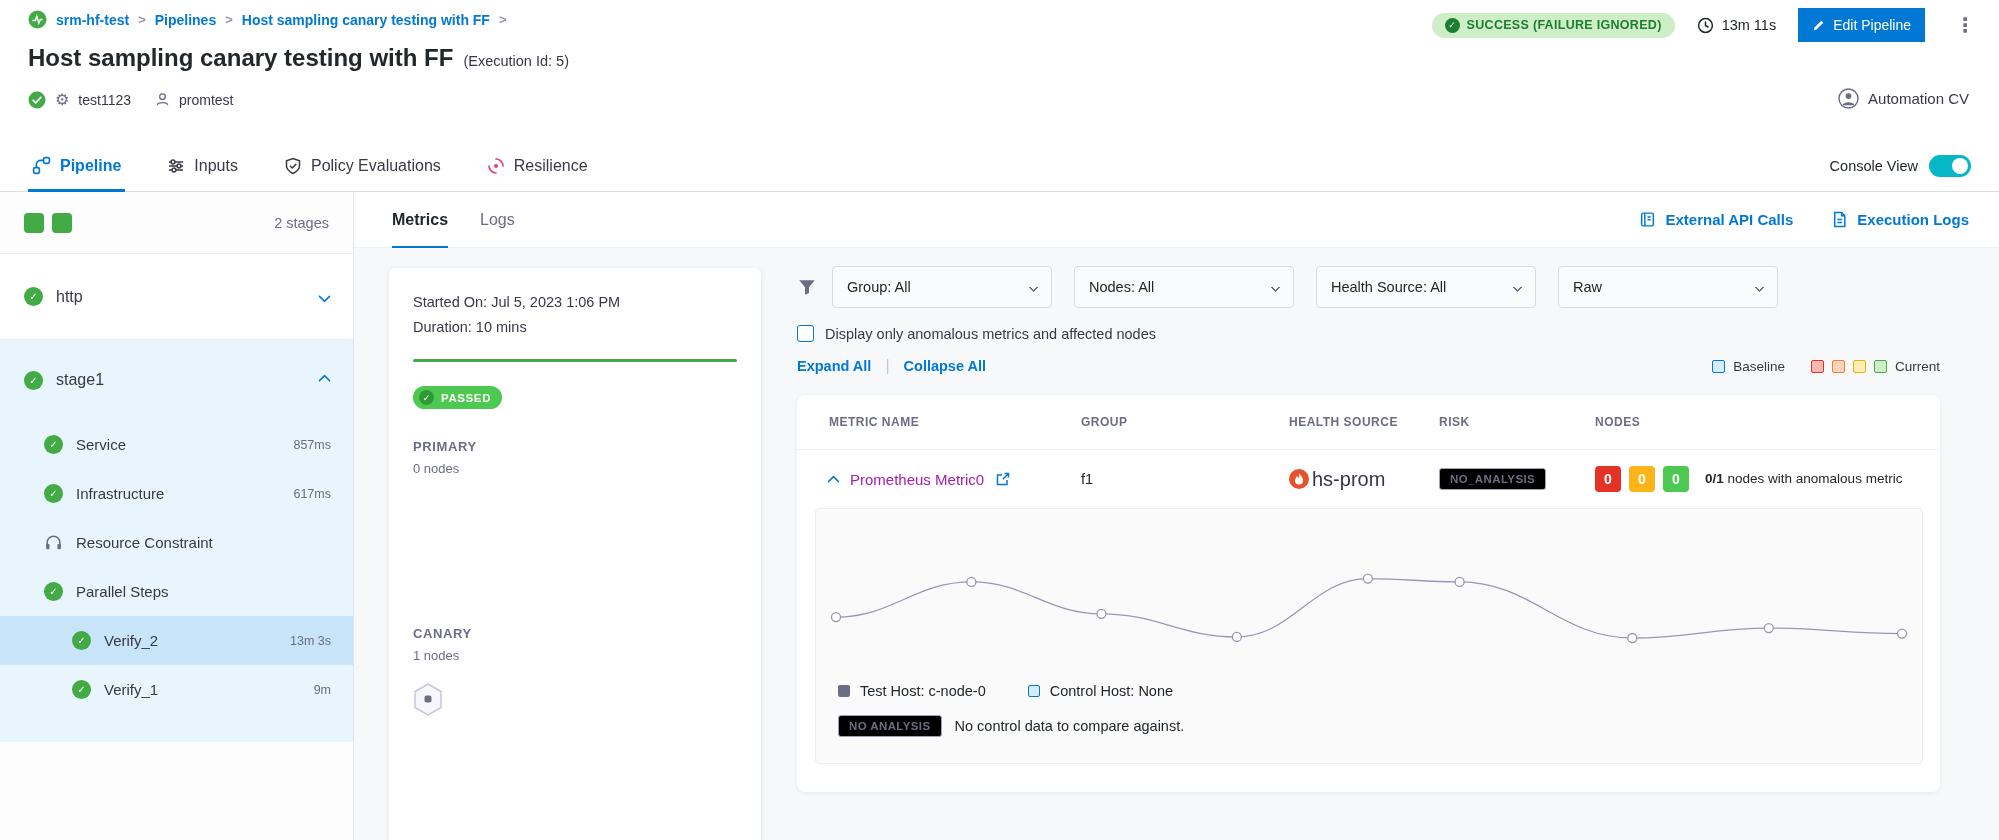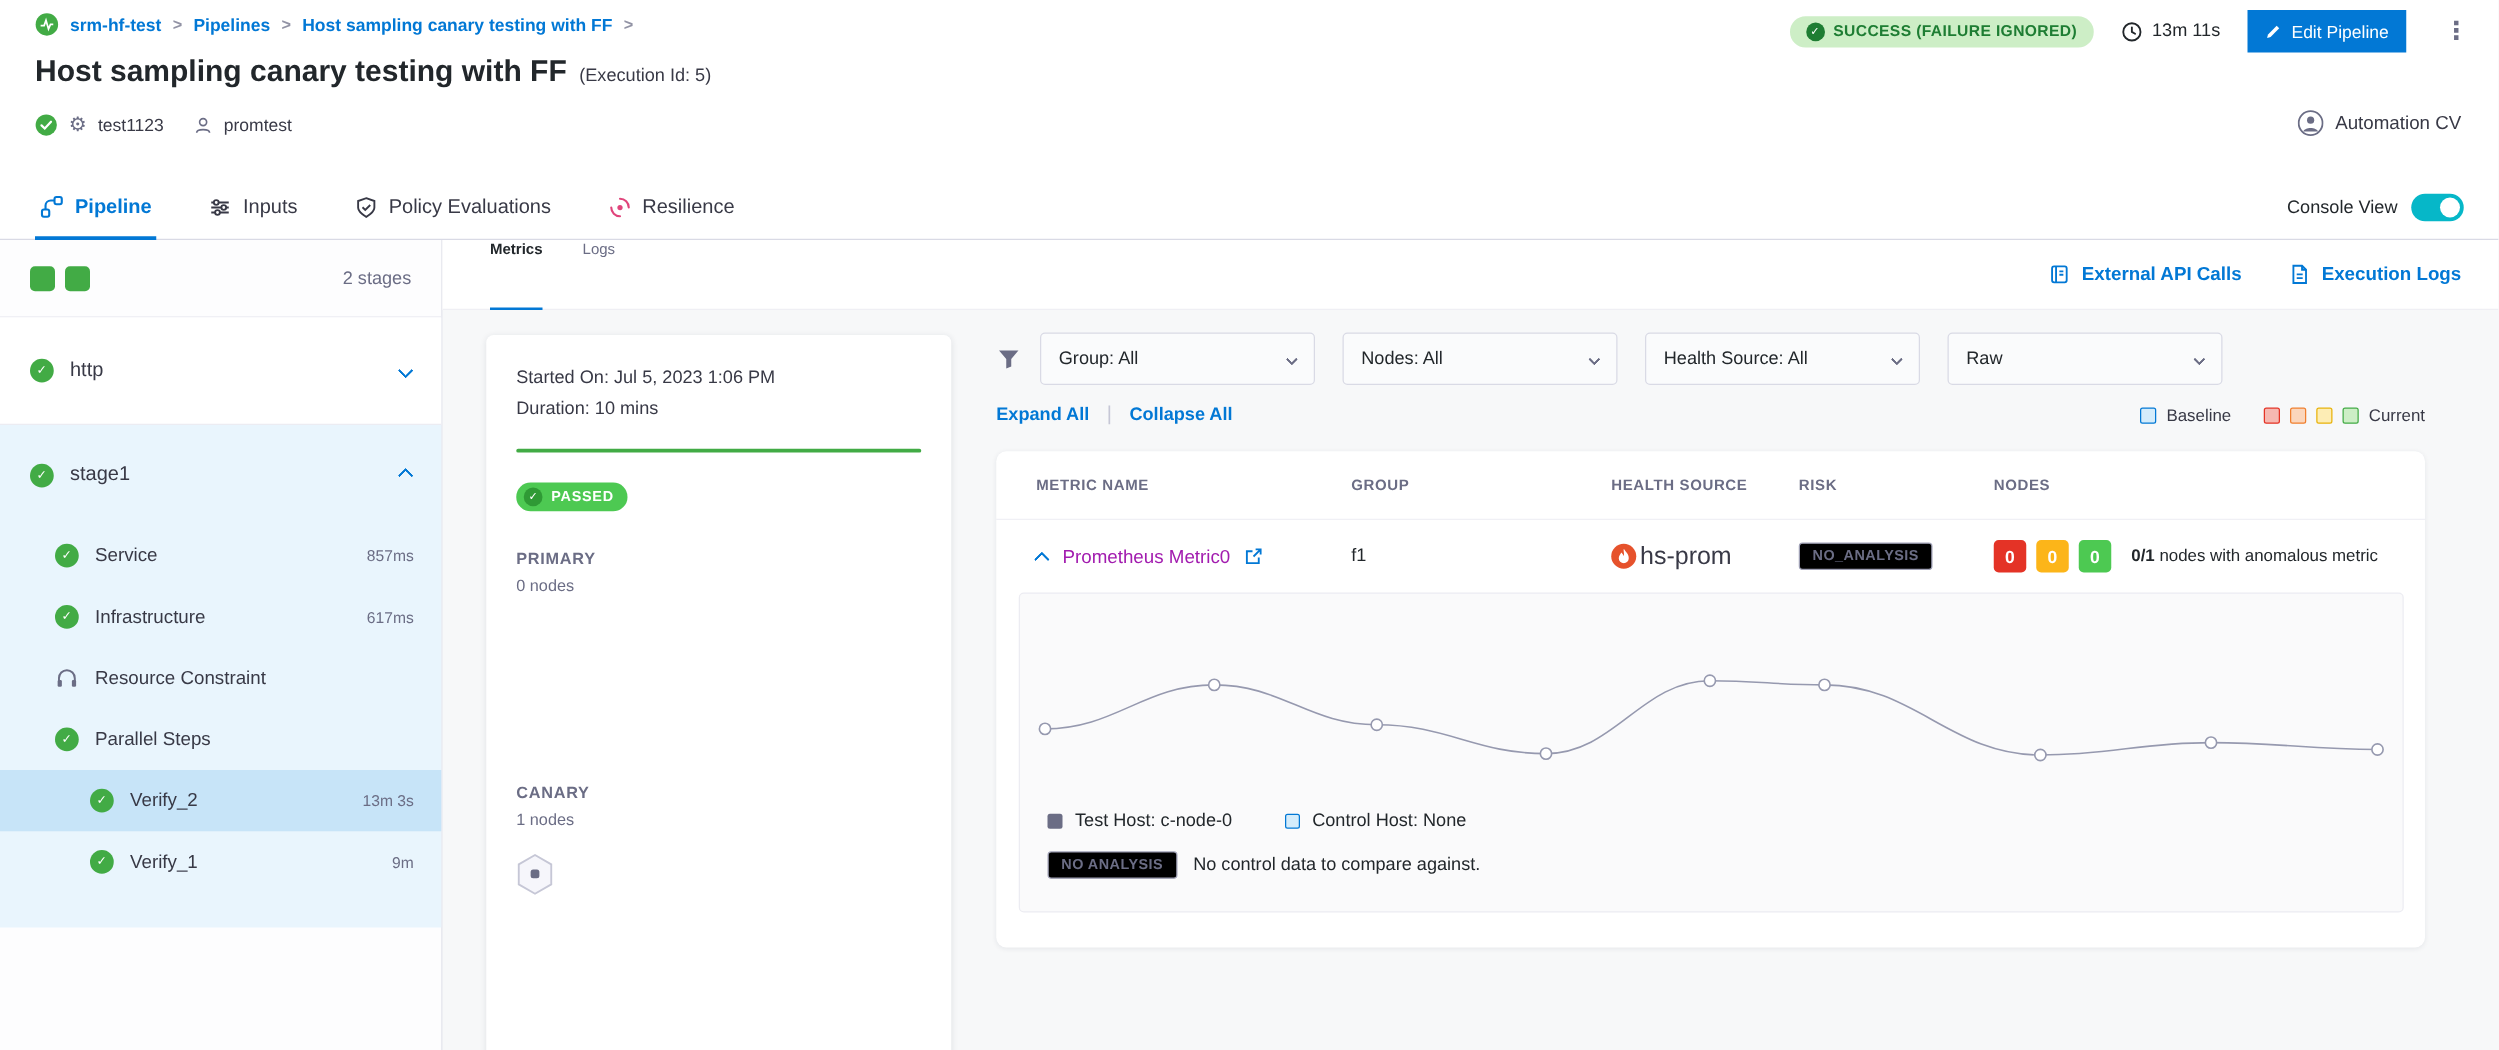--- a/index.html
+++ b/index.html
@@ -57,21 +57,21 @@
   .chk{flex:none;width:19px;height:19px;border-radius:50%;background:#42ab45;color:#fff;display:flex;align-items:center;justify-content:center;font-size:10px;font-weight:700}
   .chk::after{content:"✓"}
   .chev{display:inline-block;width:9px;height:9px;border-right:2.2px solid #0278d5;border-bottom:2.2px solid #0278d5;border-radius:1px}
   .chev.down{transform:rotate(45deg)}
   .chev.up{transform:rotate(-135deg)}
   .chev.gray{border-color:#6b6d85;width:7px;height:7px}
 
   
   .exec{position:absolute;left:354px;top:0;right:0;bottom:0}
   .m-tabbar{position:absolute;left:0;top:0;right:0;height:56px;background:#fff;border-bottom:1px solid #efeff4;display:flex;align-items:center;padding:0 30px 0 38px}
-  .m-tab{height:100%;display:flex;margin-right:32px;font-size:12px;color:#6b6d85;cursor:pointer;position:relative;font-weight:500}
+  .m-tab{height:100%;display:flex;align-items:center;margin-right:32px;font-size:16px;color:#6b6d85;cursor:pointer;position:relative;font-weight:500}
   .m-tab.active{color:#22272b;font-weight:700}
   .m-tab.active::after{content:"";position:absolute;left:0;right:0;bottom:-1px;height:2.5px;background:#0278d5}
   .tr-links{margin-left:auto;display:flex;align-items:center;gap:38px}
   .tr-link{display:flex;align-items:center;gap:9px;color:#0278d5;font-size:15px;font-weight:700;cursor:pointer}
   .exec-body{position:absolute;left:0;top:56px;right:0;bottom:0}
 
   
   .summary-card{position:absolute;left:35px;top:20px;width:372px;bottom:-20px;background:#fff;border-radius:6px;box-shadow:0 1px 5px rgba(30,40,60,.10);padding:26px 24px}
   .sum-line{font-size:14.5px;color:#383946;margin-bottom:9px}
   .pbar{height:3px;background:#42ab45;border-radius:2px;margin-top:24px}
@@ -387,20 +387,24 @@
             <div class="dd">
               <span>Health Source: All</span>
               <span class="chev down gray"></span>
             </div>
             <div class="dd">
               <span>Raw</span>
               <span class="chev down gray"></span>
             </div>
           </div>
 
+          <div class="cb-row">
+            <span class="cbox"></span>
+            <span class="lbl">Display only anomalous metrics and affected nodes</span>
+          </div>
 
           <div class="exp-row">
             <span class="lnk">Expand All</span>
             <span class="exp-sep">|</span>
             <span class="lnk">Collapse All</span>
             <span class="legend">
               <span class="lg-sq" style="background:#d4ecfb;border-color:#0278d5"></span>
               <span>Baseline</span>
               <span class="lg-gap"></span>
               <span class="lg-sq" style="background:#f6b8b1;border-color:#e43326"></span>

